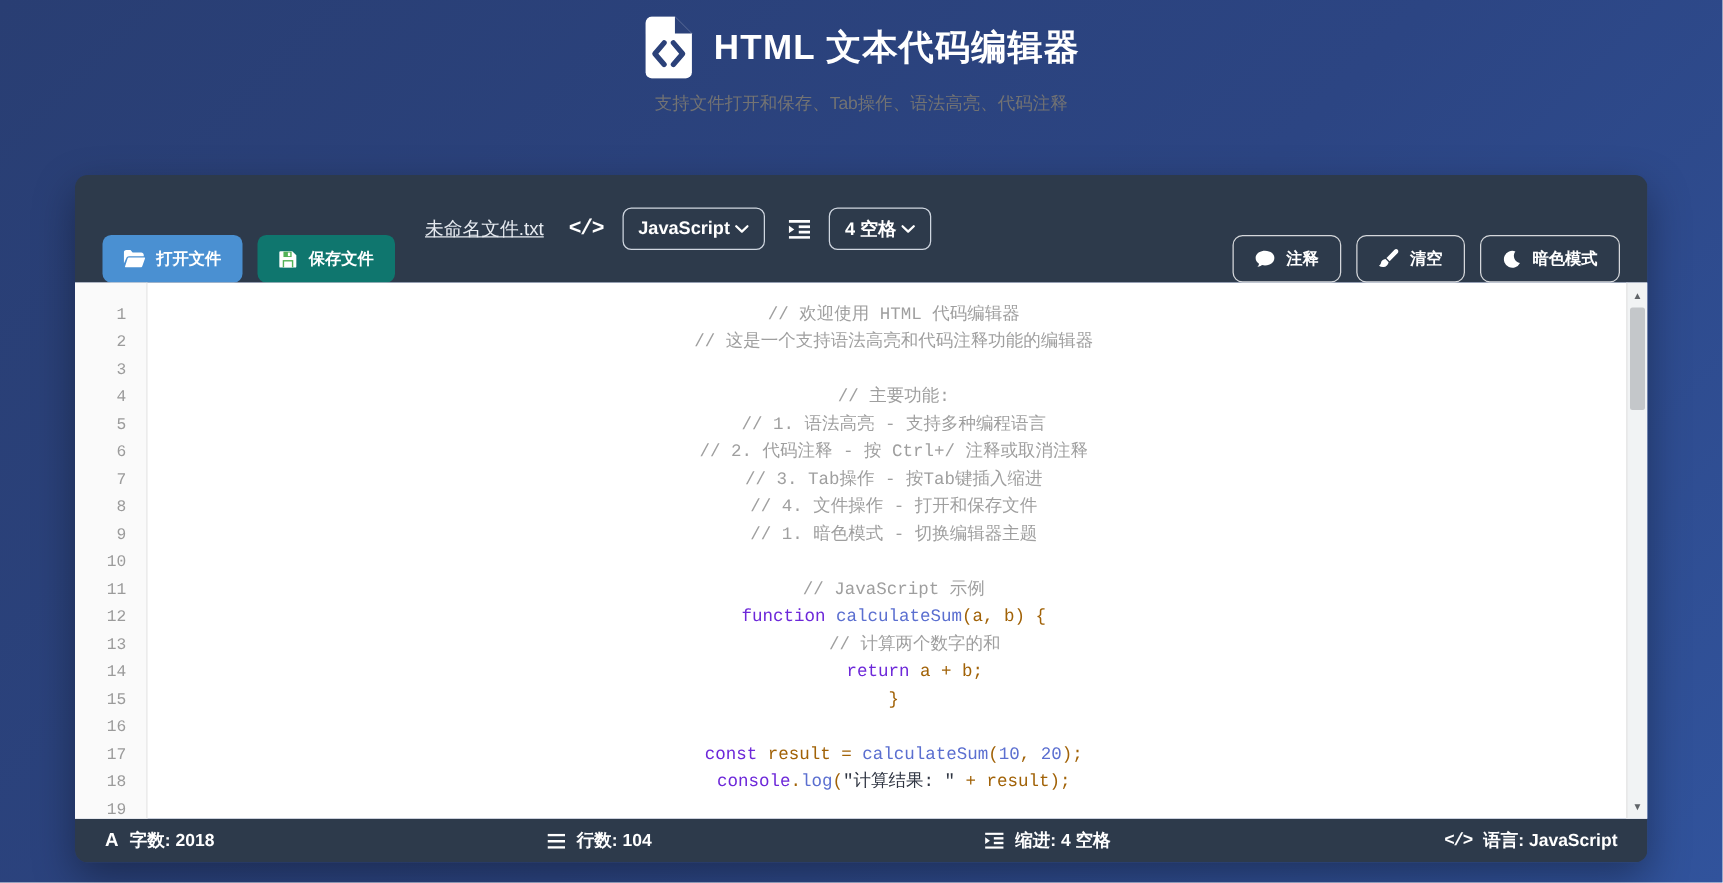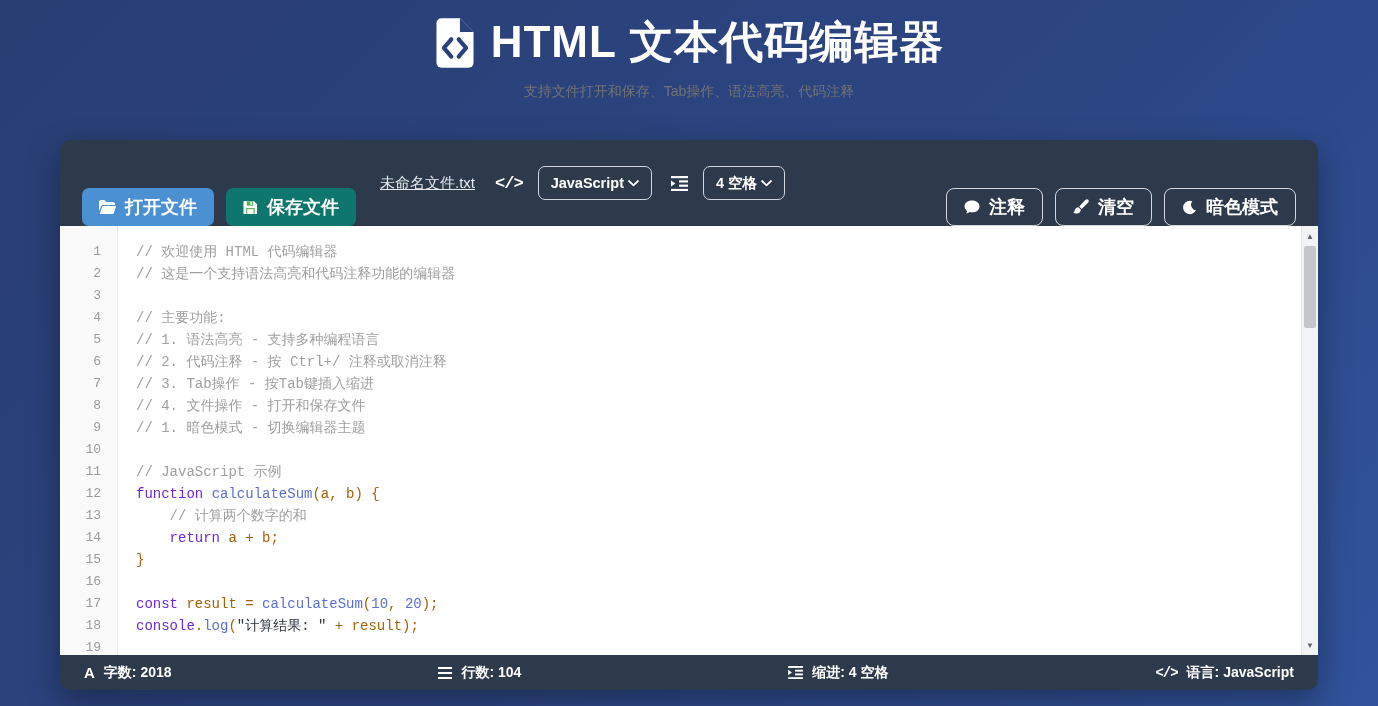--- a/index.html
+++ b/index.html
@@ -6,58 +6,58 @@
   html, body { width: 1378px; height: 706px; overflow: hidden; }
   body {
     background: linear-gradient(135deg, #293e73 0%, #2c4583 55%, #31539c 100%);
     font-family: "Liberation Sans", sans-serif;
     position: relative;
   }
 
   
   .header { text-align: center; padding-top: 13px; }
   .title-row { display: flex; align-items: center; justify-content: center; gap: 15px; }
-  .title-row h1 { color: #ffffff; font-size: 44px; font-weight: 800; letter-spacing: 1px; }
+  .title-row h1 { color: #ffffff; font-size: 28px; font-weight: 800; letter-spacing: 1px; }
   .subtitle { margin-top: 11px; color: #737373; font-size: 14px; }
 
   
   .panel {
     position: absolute; left: 60px; top: 140px; width: 1258px; height: 550px;
     border-radius: 10px; overflow: hidden; display: flex; flex-direction: column;
     box-shadow: 0 12px 32px rgba(0,0,0,.35);
   }
 
   
   .toolbar {
     flex: 0 0 60px; background: #2d3a4b; display: flex; align-items: center;
     padding: 0 22px;
   }
   .btn { display: inline-flex; align-items: center; gap: 9px; border: none;
-    border-radius: 7px; height: 38px; padding: 0 17px; font-size: 18px;
+    border-radius: 7px; height: 38px; padding: 0 17px; font-size: 13px;
     font-weight: 700; color: #fff; cursor: pointer; font-family: inherit; margin-top: 48px; }
   .btn-open { background: #4a90d2; }
   .btn-save { background: #0f766e; margin-left: 12px; }
   .filename { color: #e6eaf0; font-size: 15px; margin-left: 24px; text-decoration: underline; }
   .code-glyph { color: #ffffff; font-weight: 800; font-size: 17px; margin-left: 20px;
     font-family: "Liberation Mono", "DejaVu Sans Mono", monospace; letter-spacing: -1px; }
   .selectbox { display: inline-flex; align-items: center; gap: 4px; height: 34px;
     border: 1px solid #cfd6e0; border-radius: 7px; padding: 0 12px; color: #ffffff;
     font-size: 14.5px; font-weight: 600; margin-left: 15px; background: transparent; cursor: pointer; }
   .indent-ic { margin-left: 19px; display: inline-flex; }
   .spacer { flex: 1; }
   .btn-ghost { background: transparent; border: 1.5px solid rgba(255,255,255,.8);
     border-radius: 8px; margin-left: 12px; }
 
   
   .editor { flex: 1; background: #ffffff; display: flex; position: relative; overflow: hidden; }
   .gutter { width: 58px; flex: 0 0 58px; background: #fafafa; border-right: 1px solid #e7e7e7;
     padding: 15px 16px 0 0; text-align: right; color: #9b9b9b;
     font: 13px/22px "Liberation Mono", "DejaVu Sans Mono", monospace; }
   .code { flex: 1; padding: 15px 24px 0 18px; overflow: hidden;
-    font: 14px/22px "Liberation Mono", "DejaVu Sans Mono", monospace; color: #3c4043; }
+    font: 14px/22px "Liberation Mono", "DejaVu Sans Mono", monospace; color: #3c4043; text-align: center; }
   .code-line { white-space: pre; height: 22px; }
   .tok-comment { color: #9f9f9f; }
   .tok-keyword { color: #6d28d9; }
   .tok-func    { color: #5b6fd0; }
   .tok-number  { color: #5b6fd0; }
   .tok-string  { color: #2f3542; }
   .tok-plain   { color: #a16207; }
 
   
   .scrollbar { position: absolute; top: 0; right: 0; bottom: 0; width: 17px;

